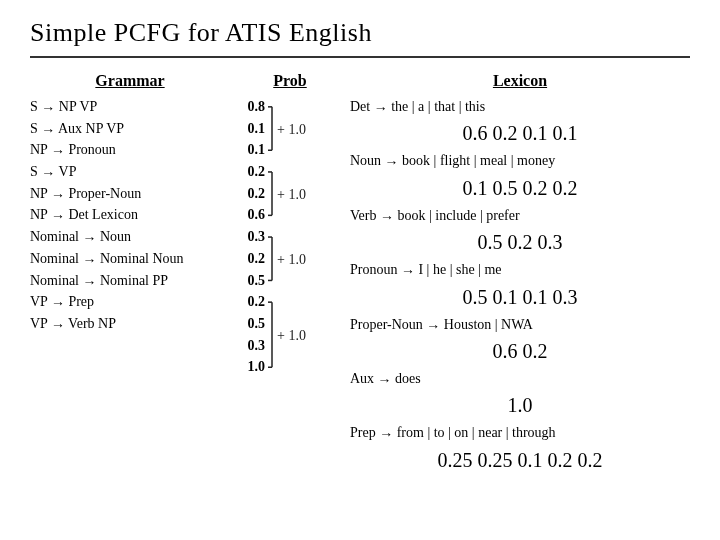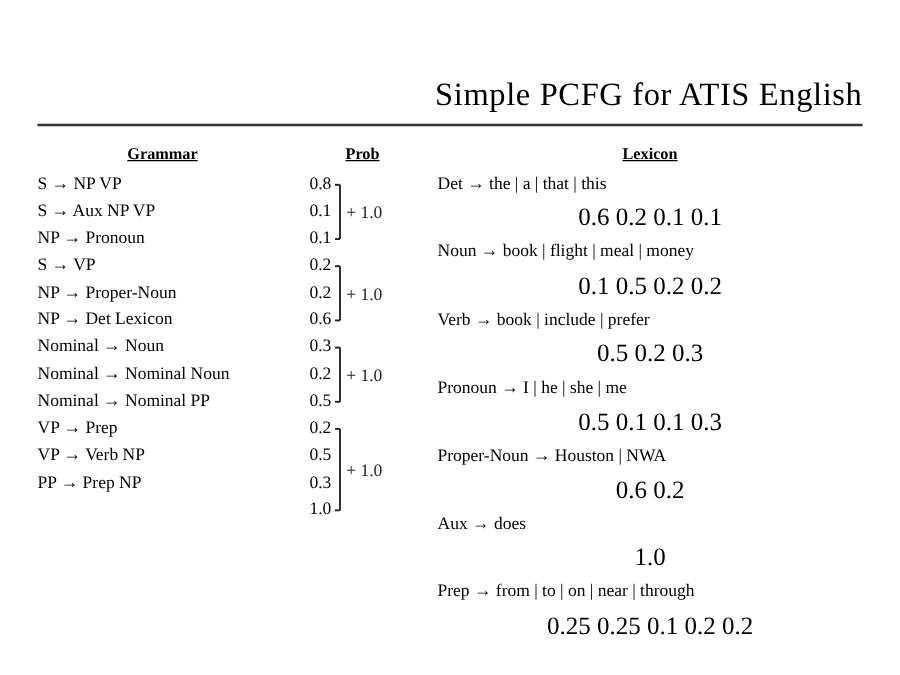--- a/index.html
+++ b/index.html
@@ -10,24 +10,23 @@
       font-family: 'Times New Roman', Times, serif;
       font-size: 14px;
       overflow: hidden;
     }
     .page {
       padding: 18px 30px 10px 30px;
     }
     h1 {
       font-size: 26px;
       font-weight: normal;
-      text-align: right;
+      text-align: left;
       margin-bottom: 8px;
       letter-spacing: 0.5px;
-      margin-top: 43px;
     }
     hr {
       border: none;
       border-top: 2px solid #333;
       margin-bottom: 14px;
     }
     .columns {
       display: flex;
       gap: 0;
     }
@@ -37,21 +36,21 @@
     }
     .col-prob {
       flex: 0 0 120px;
       min-width: 120px;
       position: relative;
     }
     .col-lexicon {
       flex: 1;
     }
     .col-header {
-      font-size: 13px;
+      font-size: 16px;
       font-weight: bold;
       text-align: center;
       margin-bottom: 6px;
       text-decoration: underline;
     }
     .grammar-item {
       line-height: 1.55;
       white-space: nowrap;
       font-size: 14px;
     }
@@ -67,20 +66,21 @@
     }
     
     .prob-wrapper {
       position: relative;
     }
     .prob-row {
       display: flex;
       align-items: center;
       line-height: 1.55;
       height: 21.7px;
+      font-weight: bold;
     }
     .prob-val {
       width: 35px;
       text-align: right;
     }
   </style>
 </head>
 <body>
 
 <div class="page">
@@ -95,21 +95,20 @@
           <div class="grammar-item">S → Aux NP VP</div>
           <div class="grammar-item">NP → Pronoun</div>
           <div class="grammar-item">S → VP</div>
           <div class="grammar-item">NP → Proper-Noun</div>
           <div class="grammar-item">NP → Det Lexicon</div>
           <div class="grammar-item">Nominal → Noun</div>
           <div class="grammar-item">Nominal → Nominal Noun</div>
           <div class="grammar-item">Nominal → Nominal PP</div>
           <div class="grammar-item">VP → Prep</div>
           <div class="grammar-item">VP → Verb NP</div>
-          <div class="grammar-item">PP → Prep NP</div>
         </div>
     </div>
 
     <div class="col-prob">
       <div class="col-header">Prob</div>
       <div id="prob-rows" class="prob-wrapper"><div style="position: relative; display: inline-block; width: 120px;"><div class="prob-row" style="height: 21.7px;">
               <span class="prob-val">0.8</span>
             </div><div class="prob-row" style="height: 21.7px;">
               <span class="prob-val">0.1</span>
             </div><div class="prob-row" style="height: 21.7px;">

